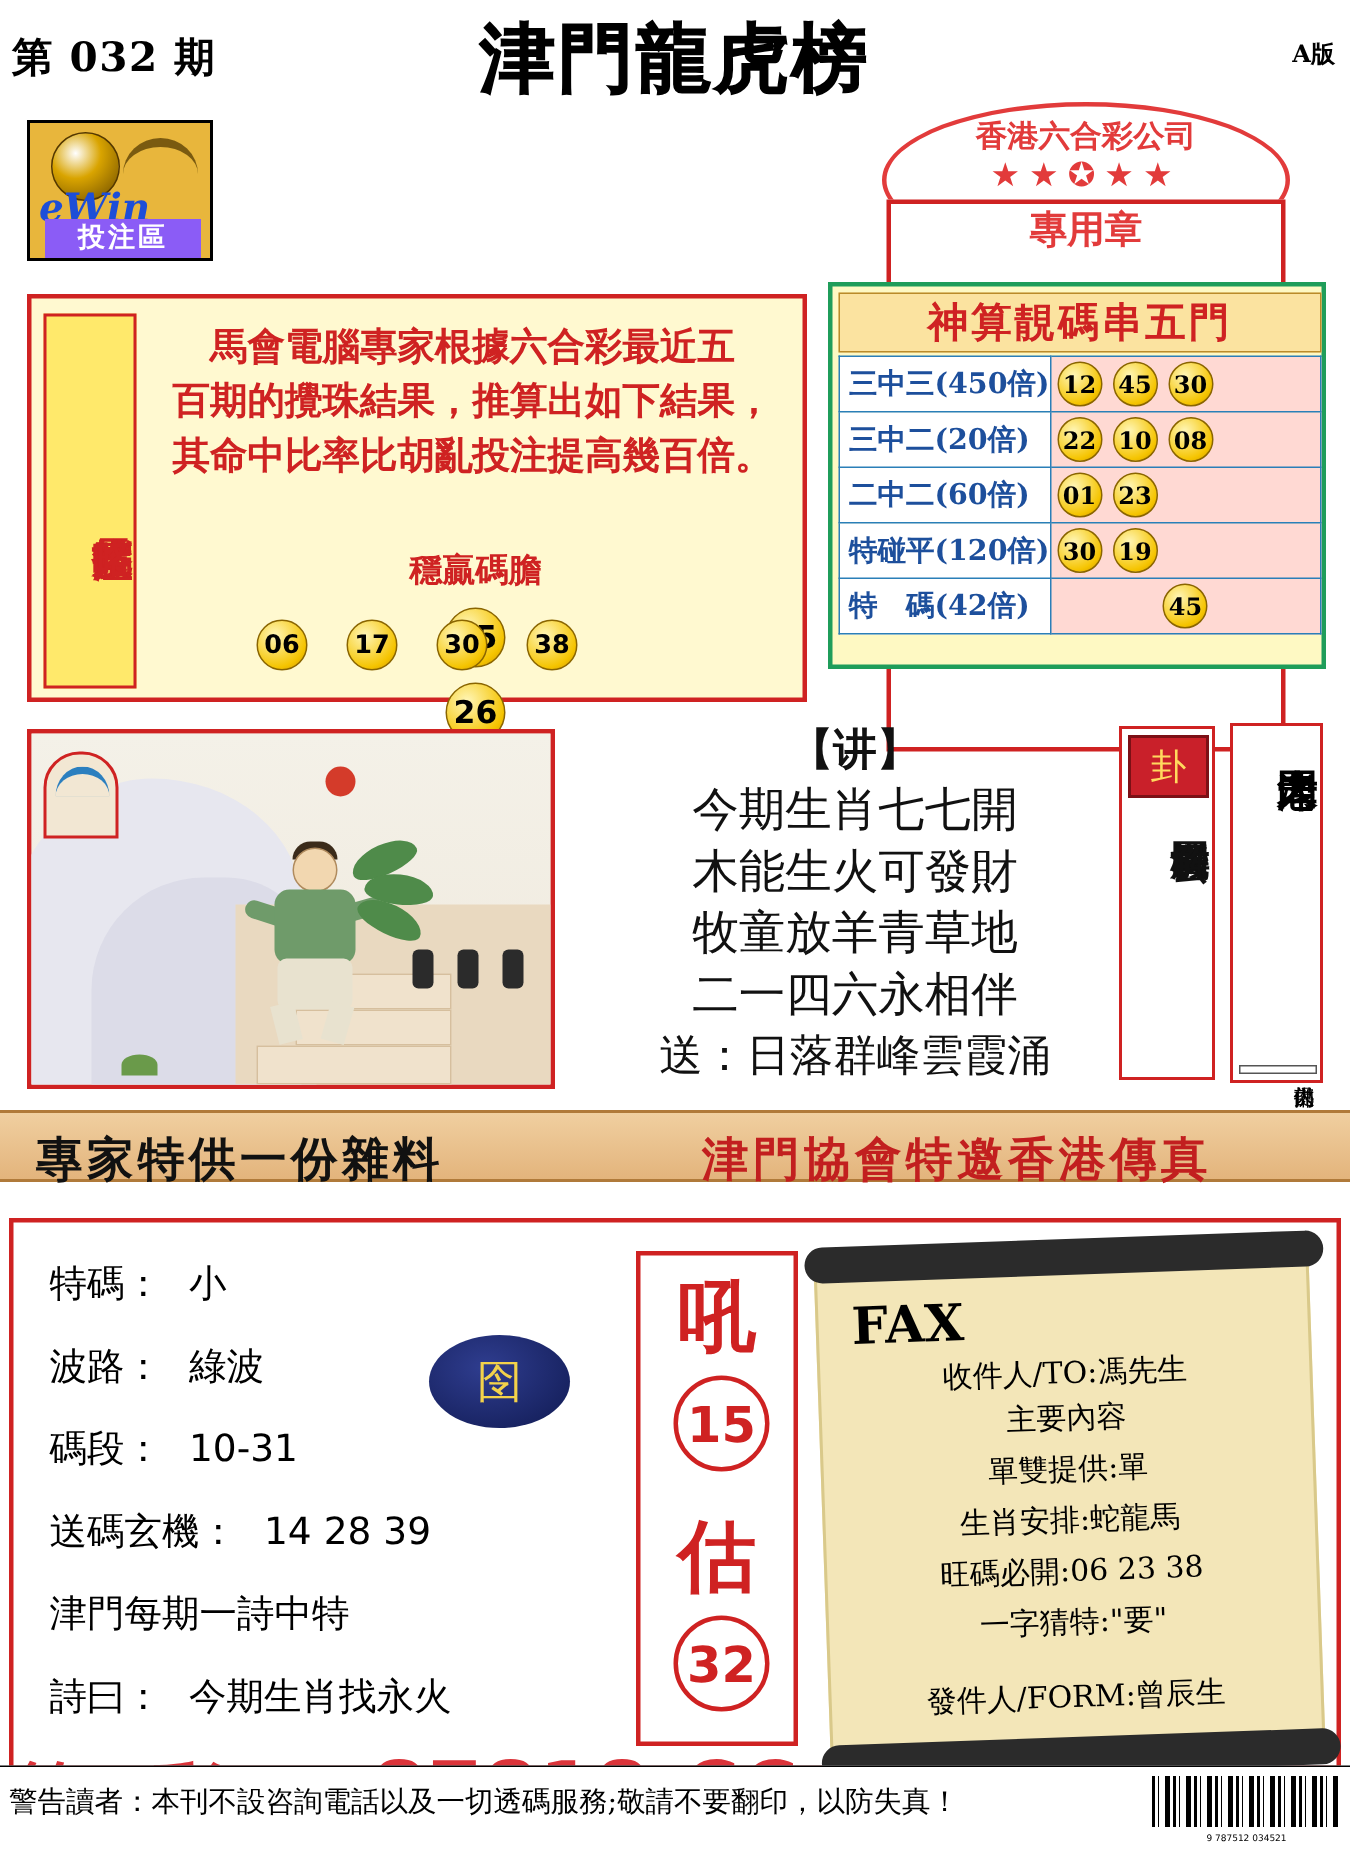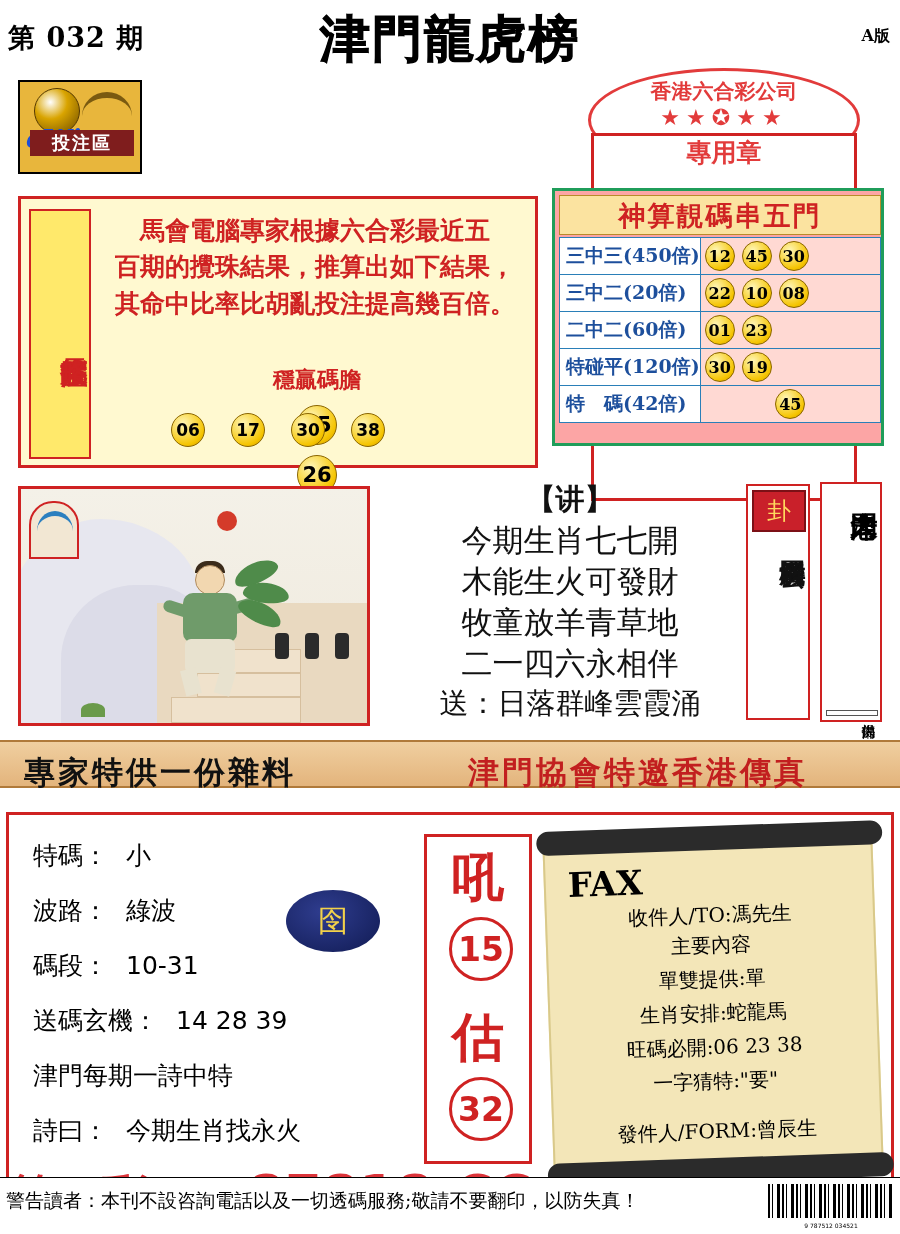--- a/index.html
+++ b/index.html
@@ -47,22 +47,22 @@
   .ewin .arc {
     position:absolute; left:62px; top:10px; width:50px; height:24px;
     border-top:6px solid #7a5a10; border-radius:50%/100% 100% 0 0;
   }
   .ewin .word {
     position:absolute; left:6px; top:42px; width:112px;
     font-size:26px; font-weight:bold; font-style:italic;
     color:#1d4ed8; font-family:"DejaVu Serif", serif;
   }
   .ewin .zhu {
-    position:absolute; left:10px; top:48px; width:104px; height:26px;
-    background:#7f1d1d; color:#fff; font-size:18px; font-weight:bold;
+    position:absolute; left:10px; top:64px; width:104px; height:26px;
+    background:#8b5cf6; color:#fff; font-size:18px; font-weight:bold;
     text-align:center; line-height:26px; letter-spacing:2px;
     font-family:"DejaVu Serif", serif;
   }
 
   
   .stamp {
     position:absolute; left:588px; top:68px; width:272px; height:104px;
     border:3px solid #e23b3b; border-radius:50%;
     color:#e23b3b;
   }
@@ -120,21 +120,21 @@
     display:flex; align-items:center; justify-content:center;
     font-family:"DejaVu Sans", sans-serif;
   }
   .ball-sm {
     width:34px; height:34px; font-size:17px;
   }
 
   
   .rtable {
     position:absolute; left:552px; top:188px; width:332px; height:258px;
-    background:#fca5a5; border:3px solid #1f9d5a;
+    background:#fef9c3; border:3px solid #1f9d5a;
   }
   .rtable .ttitle {
     position:absolute; left:4px; top:4px; width:322px; height:40px;
     background:#fbe3a0; border:1px solid #b98b2a;
     color:#cf2222; font-weight:bold; font-size:27px;
     font-family:"DejaVu Serif", serif;
     text-align:center; line-height:40px; letter-spacing:2px;
   }
   .rtable table {
     position:absolute; left:4px; top:46px; width:322px;

